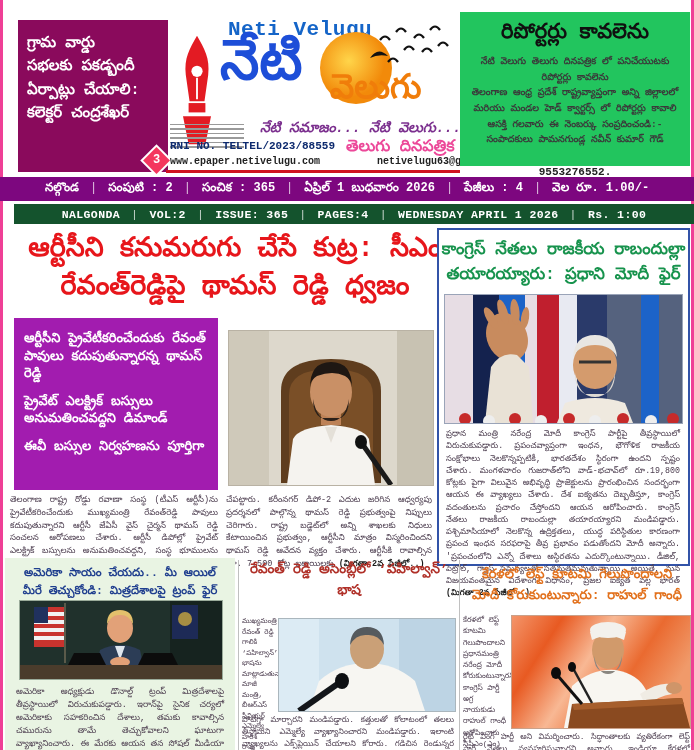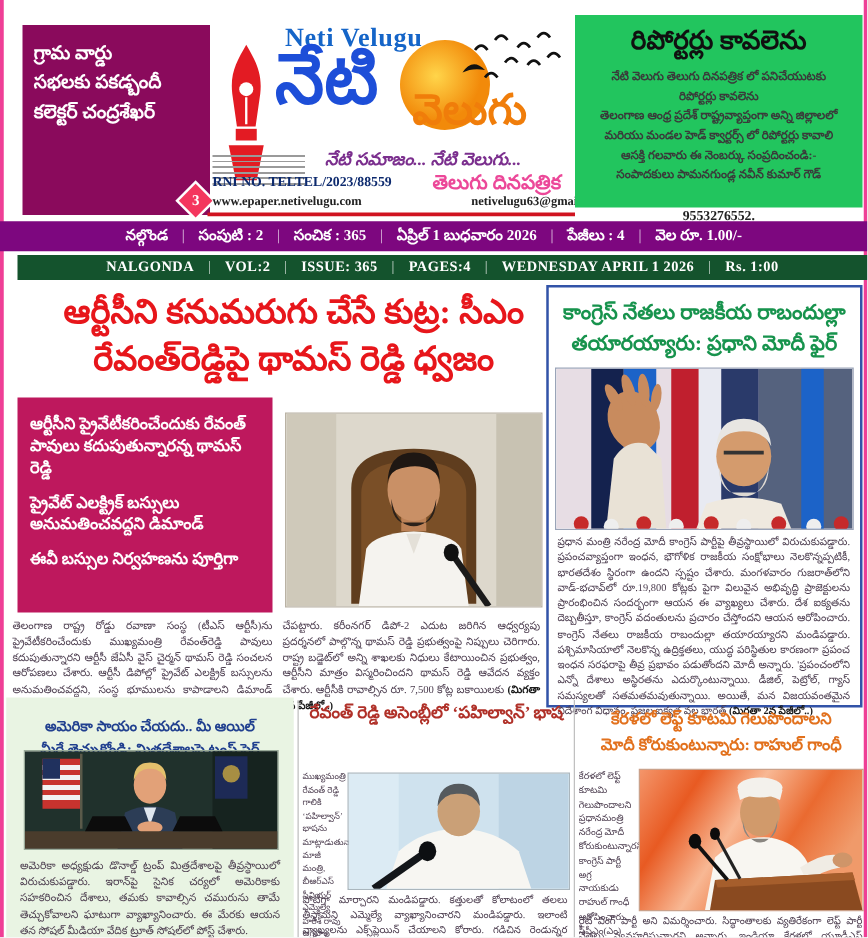--- a/index.html
+++ b/index.html
@@ -1,17 +1,17 @@
 <!DOCTYPE html>
 <html><head>
 <meta charset="utf-8">
 <style>
   html,body{margin:0;padding:0;background:#f2f2f2;}
   .page{position:relative;width:694px;height:750px;background:#ffffff;overflow:hidden;
-        font-family:Liberation Serif, serif;margin:0 auto;}
+        font-family:Liberation Mono, monospace;margin:0 auto;}
   .abs{position:absolute;}
 
   
   .edge{position:absolute;top:0;width:3px;height:750px;background:#ef3f96;}
   .edge.left{left:0;} .edge.right{right:0;}
 
   
   .tlbox{left:18px;top:20px;width:150px;height:152px;background:#8a0a5c;color:#fff;
          padding:12px 9px;box-sizing:border-box;font-weight:bold;font-size:15px;line-height:1.55;}
   .tlbadge{position:absolute;right:2px;bottom:2px;width:19px;height:19px;background:#f4365e;
@@ -44,41 +44,41 @@
 
   
   .bar{display:flex;justify-content:center;align-items:center;color:#fff;font-weight:bold;}
   .bar span+span::before{content:"|";margin:0 11px;font-weight:normal;opacity:.75;}
   .tbar{left:0;top:177px;width:694px;height:24px;background:#7d077f;font-size:12px;}
   .ebar{left:14px;top:204px;width:680px;height:20px;background:#14532d;font-size:11.5px;letter-spacing:.4px;}
 
   
   .lead-head{left:0;top:230px;width:436px;text-align:center;color:#e7161b;font-weight:bold;
              font-size:27px;line-height:1.42;padding-left:17px;}
-  .points{left:14px;top:318px;width:204px;height:172px;background:#be185d;color:#fff;
+  .points{left:14px;top:318px;width:204px;height:172px;background:#a21caf;color:#fff;
           padding:12px 10px;box-sizing:border-box;font-size:13px;font-weight:bold;line-height:1.35;}
   .points p{margin:0 0 10px 0;}
   .photo{display:block;}
   .ph1{left:228px;top:330px;width:204px;height:154px;border:1px solid #b9b2a4;}
   .bodytxt{font-size:8.5px;line-height:1.5;text-align:justify;color:#4a3b4d;}
   .col1{left:10px;top:494px;width:208px;}
   .col2{left:226px;top:494px;width:206px;}
   .cont{font-weight:bold;color:#1a1a1a;}
 
   
   .modibox{left:437px;top:228px;width:253px;height:338px;border:2px solid #3253a8;box-sizing:border-box;background:#fff;}
   .modi-head{position:absolute;left:0;top:8px;width:100%;text-align:center;color:#17934d;
              font-weight:bold;font-size:16.5px;line-height:1.5;}
   .ph2{position:absolute;left:5px;top:64px;width:237px;height:128px;border:1px solid #9aa4b8;}
   .modi-body{position:absolute;left:7px;top:198px;width:234px;font-size:8.3px;line-height:1.48;
              text-align:justify;color:#4a3b4d;}
 
   
   .vdiv{top:560px;width:1px;height:190px;background:#c0c0c0;}
-  .trumpbox{left:5px;top:558px;width:230px;height:192px;background:#e9f4e3;box-sizing:border-box;padding-top:16px;}
+  .trumpbox{left:5px;top:558px;width:230px;height:192px;background:#e9f4e3;box-sizing:border-box;padding-top:6px;}
   .trump-head{text-align:center;color:#203f8f;font-weight:bold;font-size:11.5px;line-height:1.55;}
   .ph3{position:absolute;left:14px;top:42px;width:202px;height:78px;border:1px solid #9aab9a;}
   .trump-body{position:absolute;left:11px;top:128px;width:208px;font-size:8.6px;line-height:1.5;
               text-align:justify;color:#4a3b4d;}
 
   .midbox{left:242px;top:560px;width:214px;height:190px;}
   .mid-head{text-align:center;color:#b03028;font-weight:bold;font-size:13.5px;line-height:1.55;}
   .mid-side{position:absolute;left:0;top:56px;width:32px;font-size:7px;line-height:1.5;color:#4a3b4d;}
   .ph4{position:absolute;left:36px;top:58px;width:176px;height:92px;border:1px solid #aab6bd;}
   .mid-bottom{position:absolute;left:0;top:154px;width:212px;font-size:8px;line-height:1.5;
@@ -94,20 +94,21 @@
 </head>
 <body>
 
 <div class="page">
   <div class="edge left"></div>
   <div class="edge right"></div>
 
   <div class="abs tlbox">
     <div>గ్రామ వార్డు</div>
     <div>సభలకు పకడ్బందీ</div>
+    <div>ఏర్పాట్లు చేయాలి:</div>
     <div>కలెక్టర్ చంద్రశేఖర్</div>
     <div class="tlbadge">
       <span>3</span>
     </div>
   </div>
 
   <div class="abs masthead">
     <div class="mh-eng">Neti Velugu</div>
     <svg class="mh-nib" viewBox="0 0 44 120">
       <path d="M22 2 C30 16 36 26 34 44 L30 72 L14 72 L10 44 C8 26 14 16 22 2 Z" fill="#e31b23"></path>

